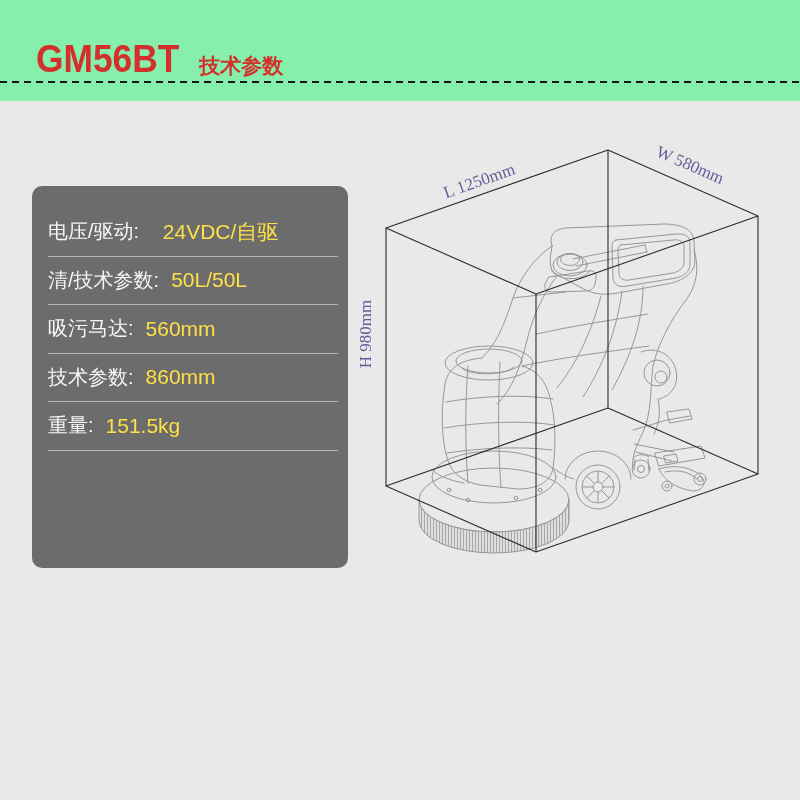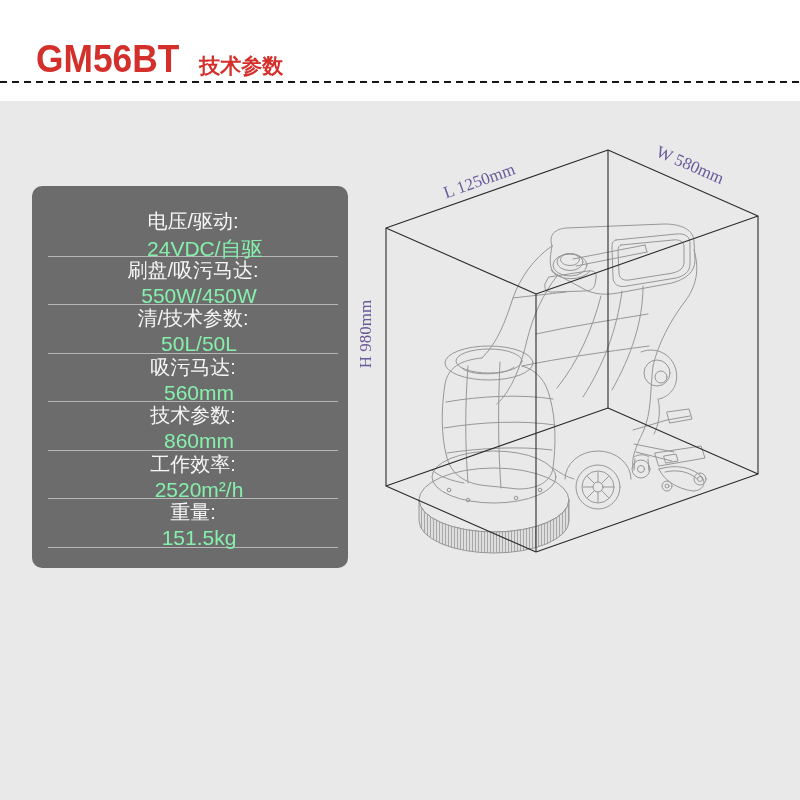--- a/index.html
+++ b/index.html
@@ -2,35 +2,35 @@
 <html><head>
 <meta charset="utf-8">
 <style>
   html,body{margin:0;padding:0;}
   body{
     width:800px;height:800px;position:relative;overflow:hidden;
     background:#e9e9e9;
     font-family:"Liberation Sans","DejaVu Sans",sans-serif;
   }
   
-  .header{position:absolute;top:0;left:0;width:800px;height:101px;background:#ffffff;}
+  .header{position:absolute;top:0;left:0;width:800px;height:101px;background:#86efac;}
   .header-inner{position:absolute;left:36px;top:40px;display:flex;align-items:flex-end;gap:9px;}
   .model-title{font-size:38px;font-weight:bold;color:#d3302c;line-height:1;letter-spacing:0;
     transform:scaleX(.93);transform-origin:left bottom;}
   .sub-title{font-size:21px;font-weight:bold;color:#d3302c;line-height:1;padding-bottom:2px;text-align:right;}
   .dashed-rule{position:absolute;top:81px;left:0;width:800px;height:2px;
     background:repeating-linear-gradient(90deg,#161616 0 7px,transparent 7px 12px);}
   
   .spec-panel{position:absolute;left:32px;top:186px;width:316px;height:382px;
     background:#6c6c6c;border-radius:10px;box-sizing:border-box;
     padding:22px 10px 0 16px;display:flex;flex-direction:column;}
   .spec-row{height:48.5px;box-sizing:border-box;display:flex;align-items:center;
-    border-bottom:1px solid rgba(255,255,255,.5);flex-direction:column;}
+    border-bottom:1px solid rgba(255,255,255,.5);}
   .spec-label{font-size:20px;color:#f6f6f6;white-space:pre;}
-  .spec-value{font-size:21px;color:#86efac;margin-left:12px;white-space:pre;}
+  .spec-value{font-size:21px;color:#fde047;margin-left:12px;white-space:pre;}
   
   .diagram{position:absolute;left:340px;top:90px;width:460px;height:520px;}
   .dim-text{font-family:"Liberation Serif","DejaVu Serif",serif;font-size:17px;fill:#6a5a99;}
 </style>
 </head>
 <body>
 
 <div class="header">
   <div class="header-inner">
     <div class="model-title">GM56BT</div>
@@ -38,38 +38,30 @@
   </div>
 </div>
 <div class="dashed-rule"></div>
 
 <div class="spec-panel">
   <div class="spec-row">
     <span class="spec-label">电压/驱动:</span>
     <span class="spec-value">  24VDC/自驱</span>
   </div>
   <div class="spec-row">
-    <span class="spec-label">刷盘/吸污马达:</span>
-    <span class="spec-value">550W/450W</span>
-  </div>
-  <div class="spec-row">
     <span class="spec-label">清/技术参数:</span>
     <span class="spec-value">50L/50L</span>
   </div>
   <div class="spec-row">
     <span class="spec-label">吸污马达:</span>
     <span class="spec-value">560mm</span>
   </div>
   <div class="spec-row">
     <span class="spec-label">技术参数:</span>
     <span class="spec-value">860mm</span>
-  </div>
-  <div class="spec-row">
-    <span class="spec-label">工作效率:</span>
-    <span class="spec-value">2520m²/h</span>
   </div>
   <div class="spec-row">
     <span class="spec-label">重量:</span>
     <span class="spec-value">151.5kg</span>
   </div>
 </div>
 
 <svg class="diagram" viewBox="340 90 460 520">
   <defs>
     <pattern id="bristle" width="3" height="12" patternUnits="userSpaceOnUse">

